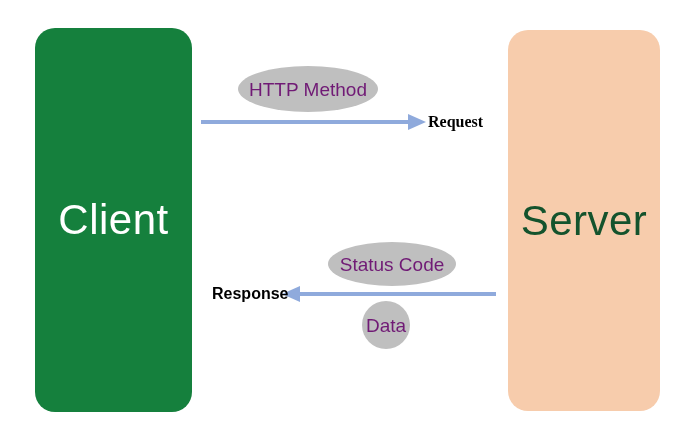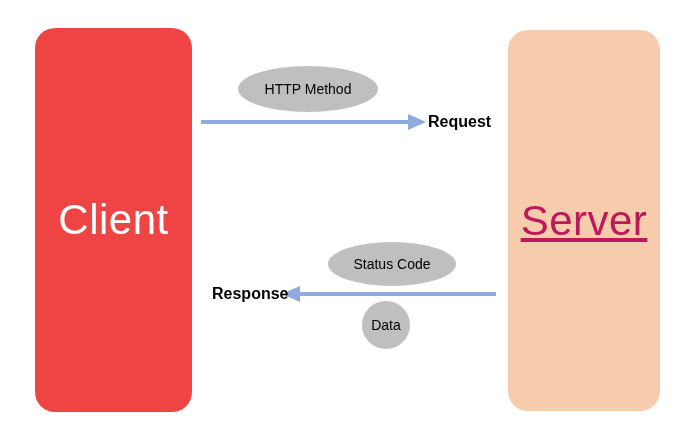--- a/index.html
+++ b/index.html
@@ -64,34 +64,35 @@
     font-family: "Liberation Sans", sans-serif;
     font-weight: bold;
     font-size: 16px;
     color: #000000;
     white-space: nowrap;
     line-height: 1;
   }
   #request-label {
     left: 428px;
     top: 114px;
+    font-family: Liberation Serif, serif;
   }
   #response-label {
     left: 212px;
     top: 286px;
   }
   .bubble {
     position: absolute;
     background: #bfbfbf;
     display: flex;
     align-items: center;
     justify-content: center;
     font-family: "Liberation Sans", sans-serif;
-    font-size: 14px;
-    color: #000000;
+    font-size: 19px;
+    color: #701a75;
     white-space: nowrap;
     line-height: 1;
     user-select: none;
   }
   .bubble.ellipse { border-radius: 50%; }
   .bubble.circle  { border-radius: 50%; }
   #http-method-bubble {
     left: 238px;
     top: 66px;
     width: 140px;
@@ -114,25 +115,25 @@
     top: 301px;
     width: 48px;
     height: 48px;
   }
 </style>
 </head>
 <body>
 
 <div id="canvas" style="background: rgb(255, 255, 255);">
 
-  <div class="node-box" id="client-box" style="background: #ef4444; color: rgb(255, 255, 255);">
+  <div class="node-box" id="client-box" style="background: #15803d; color: rgb(255, 255, 255);">
     <span>Client</span>
   </div>
 
-  <div class="node-box" id="server-box" style="background: rgb(247, 204, 172); color: #be185d; text-decoration: underline;">
+  <div class="node-box" id="server-box" style="background: rgb(247, 204, 172); color: #14532d;">
     <span>Server</span>
   </div>
 
   <svg class="arrow-svg" id="request-arrow-svg" viewBox="0 0 230 28">
     <line x1="3" y1="14" x2="212" y2="14" stroke="#8FAADC" stroke-width="4"></line>
     <polygon points="210,6 228,14 210,22" fill="#8FAADC"></polygon>
   </svg>
 
   <div class="flow-label" id="request-label" style="color: rgb(0, 0, 0);">Request</div>
 

